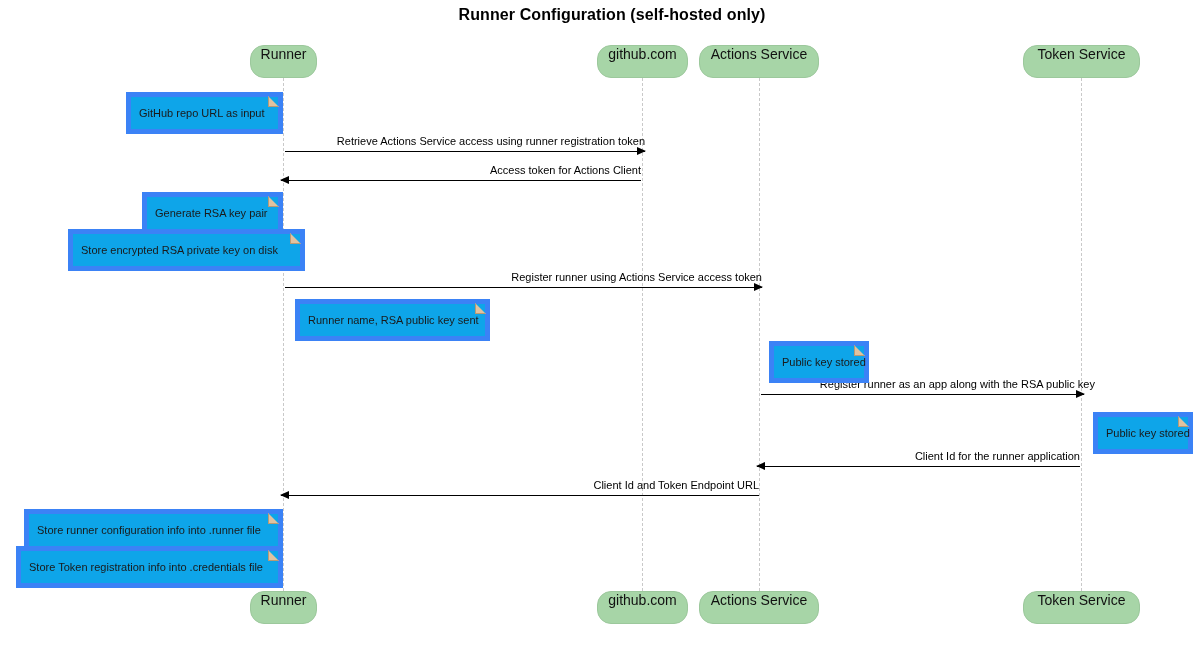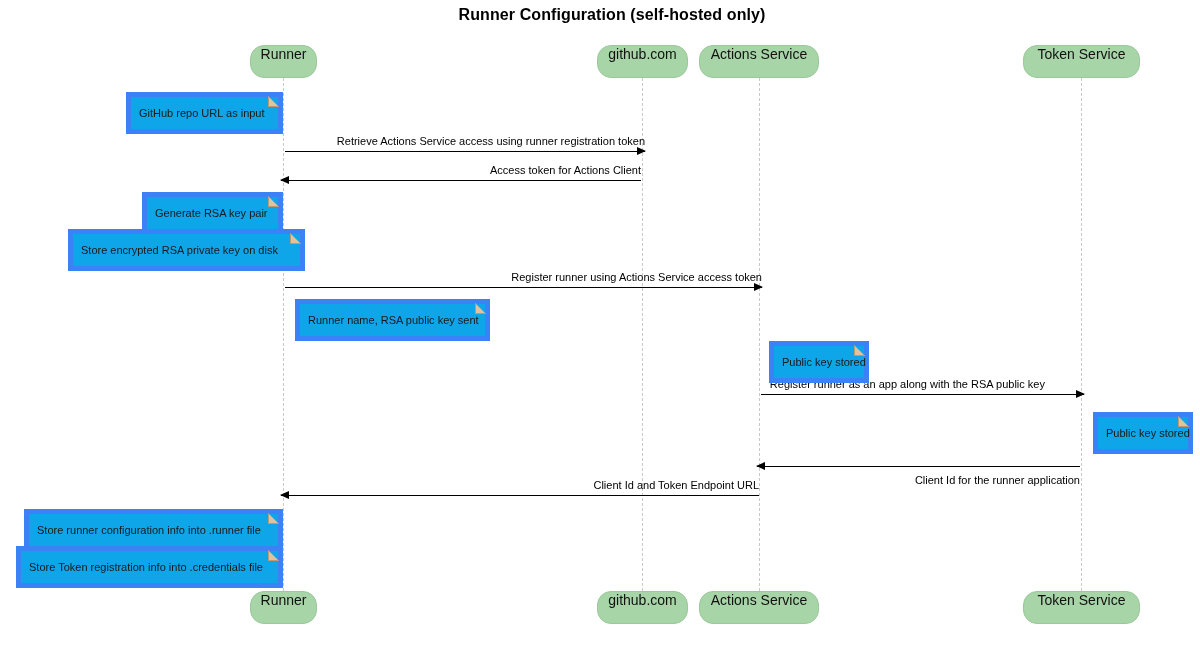--- a/index.html
+++ b/index.html
@@ -159,25 +159,25 @@
         <span class="head"></span>
       </div>
       <div class="msg-label" style="left: 281px; width: 360px; top: 164px;">Access token for Actions Client</div>
       <div class="msg right" style="left: 285px; top: 287px; width: 477px;">
         <span class="head"></span>
       </div>
       <div class="msg-label" style="left: 285px; width: 477px; top: 271px;">Register runner using Actions Service access token</div>
       <div class="msg right" style="left: 761px; top: 394px; width: 323px;">
         <span class="head"></span>
       </div>
-      <div class="msg-label" style="left: 722px; width: 323px; top: 378px;">Register runner as an app along with the RSA public key</div>
+      <div class="msg-label" style="left: 772px; width: 323px; top: 378px;">Register runner as an app along with the RSA public key</div>
       <div class="msg left" style="left: 757px; top: 466px; width: 323px;">
         <span class="head"></span>
       </div>
-      <div class="msg-label" style="left: 757px; width: 323px; top: 450px; margin-top: 24px;">Client Id for the runner application</div>
+      <div class="msg-label" style="left: 757px; width: 323px; top: 450px;">Client Id for the runner application</div>
       <div class="msg left" style="left: 281px; top: 495px; width: 478px;">
         <span class="head"></span>
       </div>
       <div class="msg-label" style="left: 281px; width: 478px; top: 479px;">Client Id and Token Endpoint URL</div>
     </div>
   <div id="notes-layer">
       <div class="note" style="left: 126px; top: 92px; width: 157px;">
         <span class="fold"></span>
         <span>GitHub repo URL as input</span>
       </div>

